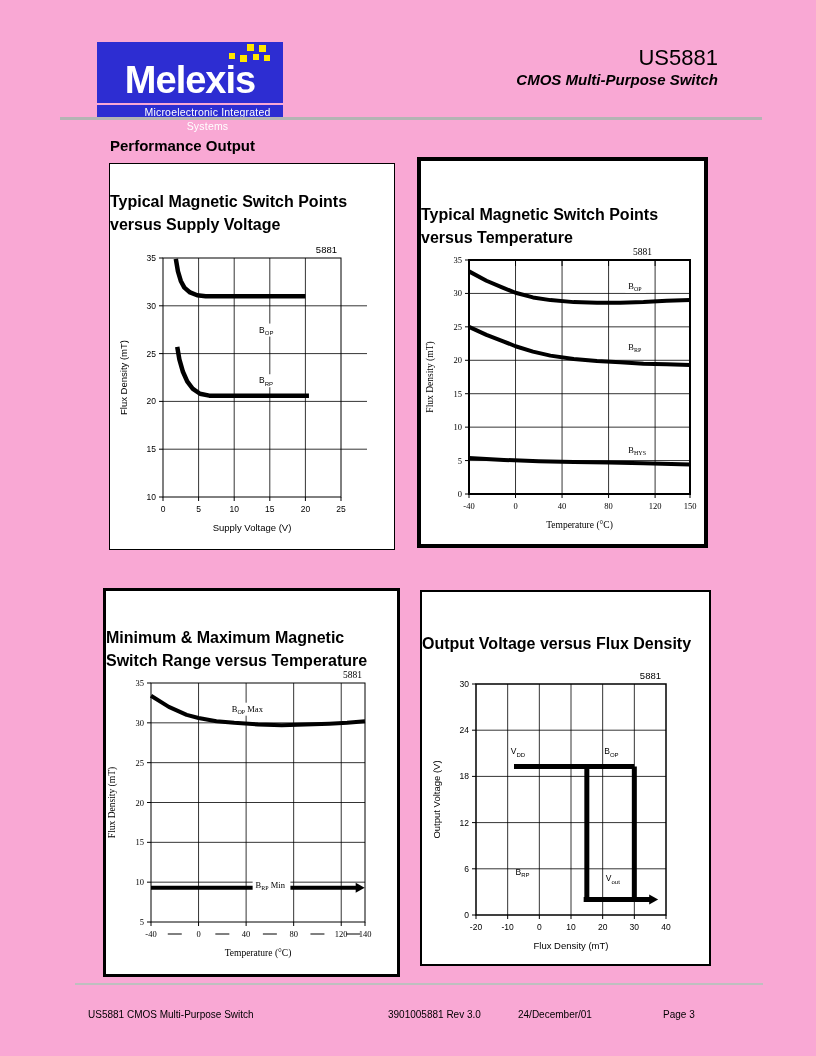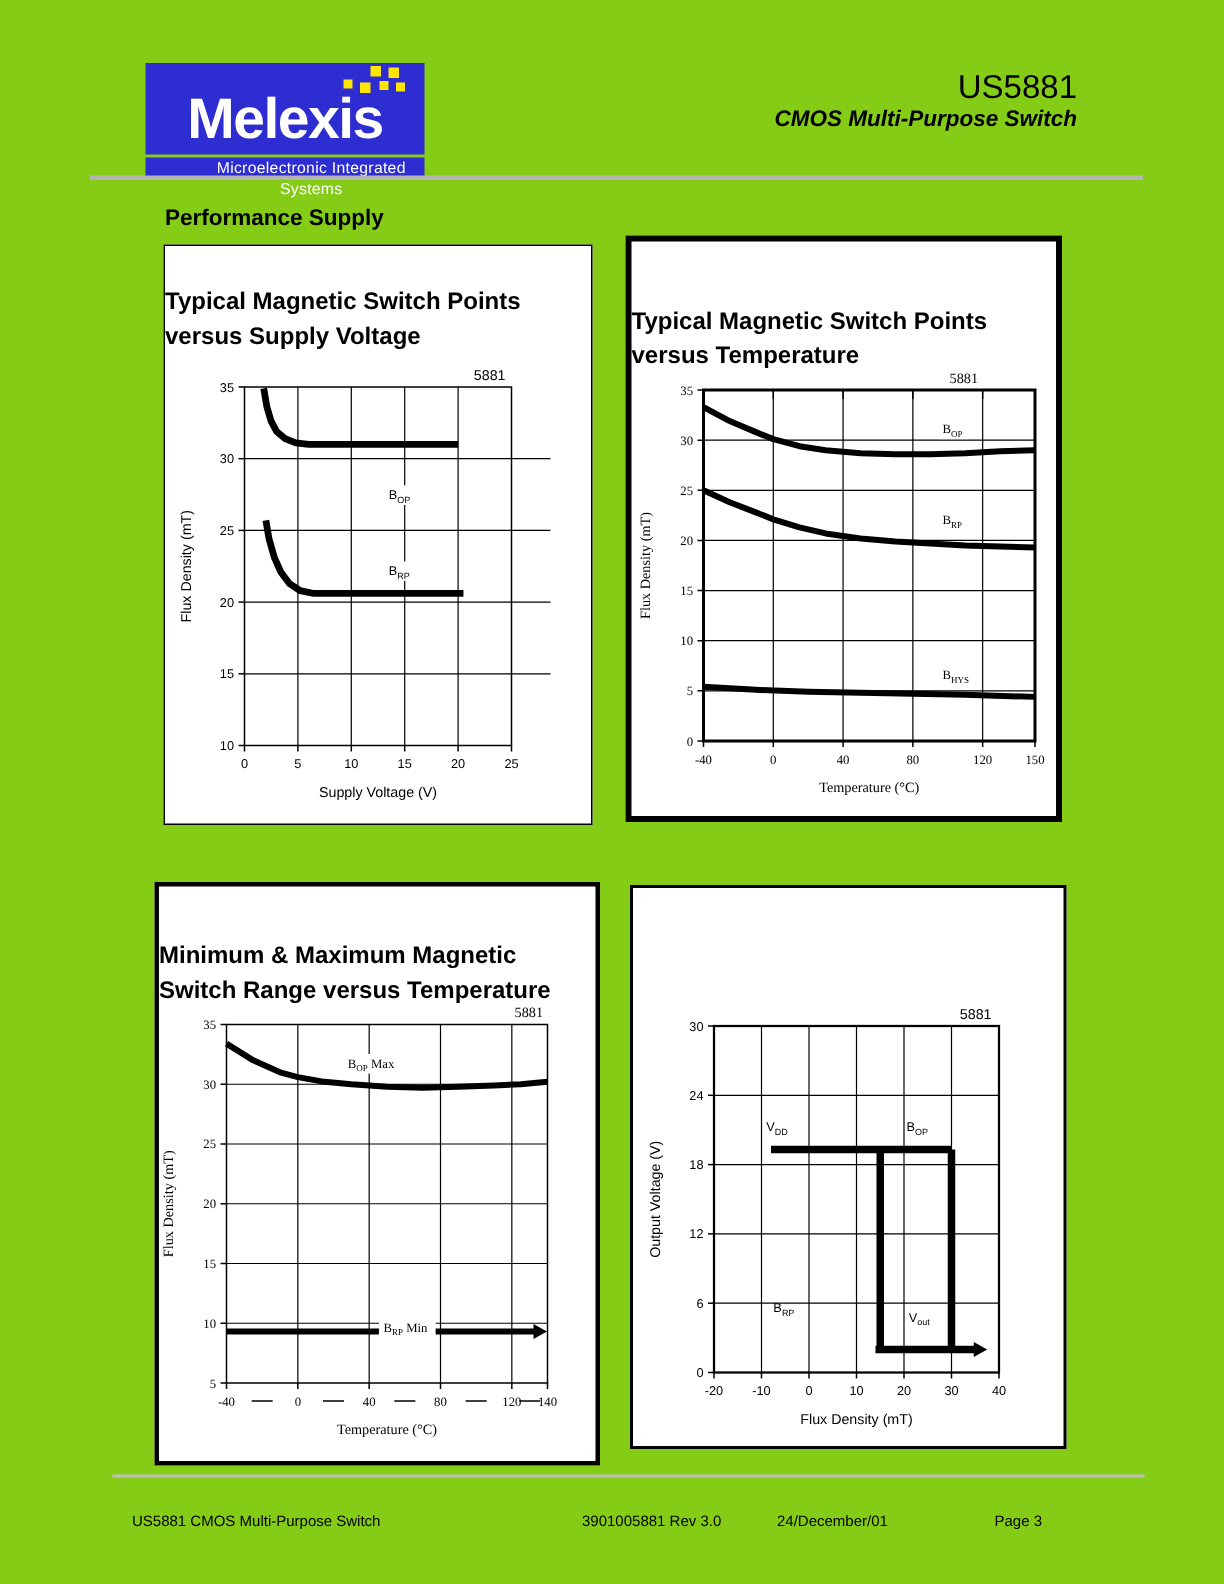--- a/index.html
+++ b/index.html
@@ -1,16 +1,16 @@
 <!DOCTYPE html>
 <html><head>
 <meta charset="utf-8">
 <style>
   html,body{margin:0;padding:0;background:#ffffff;}
-  .page{position:relative;width:816px;height:1056px;background:#84cc16;overflow:hidden;
+  .page{position:relative;width:816px;height:1056px;background:#f9a8d4;overflow:hidden;
         font-family:"Liberation Sans",sans-serif;color:#000;}
 
   
   .logo{position:absolute;left:97px;top:42px;width:186px;}
   .logo-box{position:relative;width:186px;height:61px;display:flex;align-items:flex-end;justify-content:center;}
   .logo-text{color:#fff;font-size:38px;font-weight:bold;letter-spacing:-1px;line-height:1;
              font-family:"Liberation Sans",sans-serif;padding-bottom:4px;}
   .logo-dot{position:absolute;}
   .logo-tagline{margin-top:2px;height:14px;font-size:10.5px;color:#fff;text-align:center;
                 line-height:14px;letter-spacing:0.2px;padding-left:35px;}
@@ -61,21 +61,21 @@
       </div>
       <div class="logo-tagline" style="background: rgb(45, 45, 210);">Microelectronic Integrated Systems</div>
     </div>
     <div class="title-block">
       <div class="part-number">US5881</div>
       <div class="part-subtitle">CMOS Multi-Purpose Switch</div>
     </div>
     <div class="header-rule"></div>
   </div>
 
-  <h2 class="section-title">Performance Supply</h2>
+  <h2 class="section-title">Performance Output</h2>
 
   <div class="chart-panel" id="chart-0">
     <div class="chart-title">Typical Magnetic Switch Points
 versus Supply Voltage</div>
   <svg width="284" height="385" viewBox="0 0 284 385" class="chart-svg">
         <line x1="88.6" y1="94" x2="88.6" y2="333" stroke="#000" stroke-width="0.8"></line>
         <line x1="124.2" y1="94" x2="124.2" y2="333" stroke="#000" stroke-width="0.8"></line>
         <line x1="159.8" y1="94" x2="159.8" y2="333" stroke="#000" stroke-width="0.8"></line>
         <line x1="195.4" y1="94" x2="195.4" y2="333" stroke="#000" stroke-width="0.8"></line>
         <line x1="53" y1="285.2" x2="257" y2="285.2" stroke="#000" stroke-width="0.8"></line>
@@ -230,20 +230,21 @@
         <polyline points="45,104.74666666666667 62.83333333333333,115.9 80.66666666666666,123.86666666666665 92.55555555555554,127.05333333333331 110.3888888888889,130.24 128.22222222222223,131.83333333333331 152,133.42666666666668 175.7777777777778,134.22333333333333 199.55555555555554,133.42666666666668 223.33333333333334,132.63 241.16666666666666,131.83333333333331 259,130.24" fill="none" stroke="#000" stroke-width="4" stroke-linejoin="round" stroke-linecap="butt"></polyline>
         <polyline points="45,296.74333333333334 250.67777777777778,296.74333333333334" fill="none" stroke="#000" stroke-width="4" stroke-linejoin="round" stroke-linecap="butt"></polyline>
         <polygon points="258.6777777777778,296.74333333333334 249.67777777777778,291.74333333333334 249.67777777777778,301.74333333333334" fill="#000"></polygon>
         <rect x="122.84444444444445" y="111.68" width="37.8" height="13" fill="#fff"></rect>
         <text x="125.84444444444445" y="120.68" font-size="8.5" font-family="&quot;Liberation Serif&quot;,&quot;DejaVu Serif&quot;,serif"><tspan>B</tspan><tspan font-size="6" dy="2.5">OP</tspan><tspan font-size="8.5" dy="-2.5"> Max</tspan></text>
         <rect x="146.6222222222222" y="287.74333333333334" width="37.8" height="13" fill="#fff"></rect>
         <text x="149.6222222222222" y="296.74333333333334" font-size="8.5" font-family="&quot;Liberation Serif&quot;,&quot;DejaVu Serif&quot;,serif"><tspan>B</tspan><tspan font-size="6" dy="2.5">RP</tspan><tspan font-size="8.5" dy="-2.5"> Min</tspan></text>
       </svg>
     </div>
   <div class="chart-panel" id="chart-3">
+    <div class="chart-title">Output Voltage versus Flux Density</div>
   <svg width="287" height="372" viewBox="0 0 287 372" class="chart-svg">
         <line x1="85.66666666666666" y1="92" x2="85.66666666666666" y2="323" stroke="#000" stroke-width="0.8"></line>
         <line x1="117.33333333333333" y1="92" x2="117.33333333333333" y2="323" stroke="#000" stroke-width="0.8"></line>
         <line x1="149" y1="92" x2="149" y2="323" stroke="#000" stroke-width="0.8"></line>
         <line x1="180.66666666666666" y1="92" x2="180.66666666666666" y2="323" stroke="#000" stroke-width="0.8"></line>
         <line x1="212.33333333333334" y1="92" x2="212.33333333333334" y2="323" stroke="#000" stroke-width="0.8"></line>
         <line x1="54" y1="276.8" x2="244" y2="276.8" stroke="#000" stroke-width="0.8"></line>
         <line x1="54" y1="230.6" x2="244" y2="230.6" stroke="#000" stroke-width="0.8"></line>
         <line x1="54" y1="184.4" x2="244" y2="184.4" stroke="#000" stroke-width="0.8"></line>
         <line x1="54" y1="138.2" x2="244" y2="138.2" stroke="#000" stroke-width="0.8"></line>

